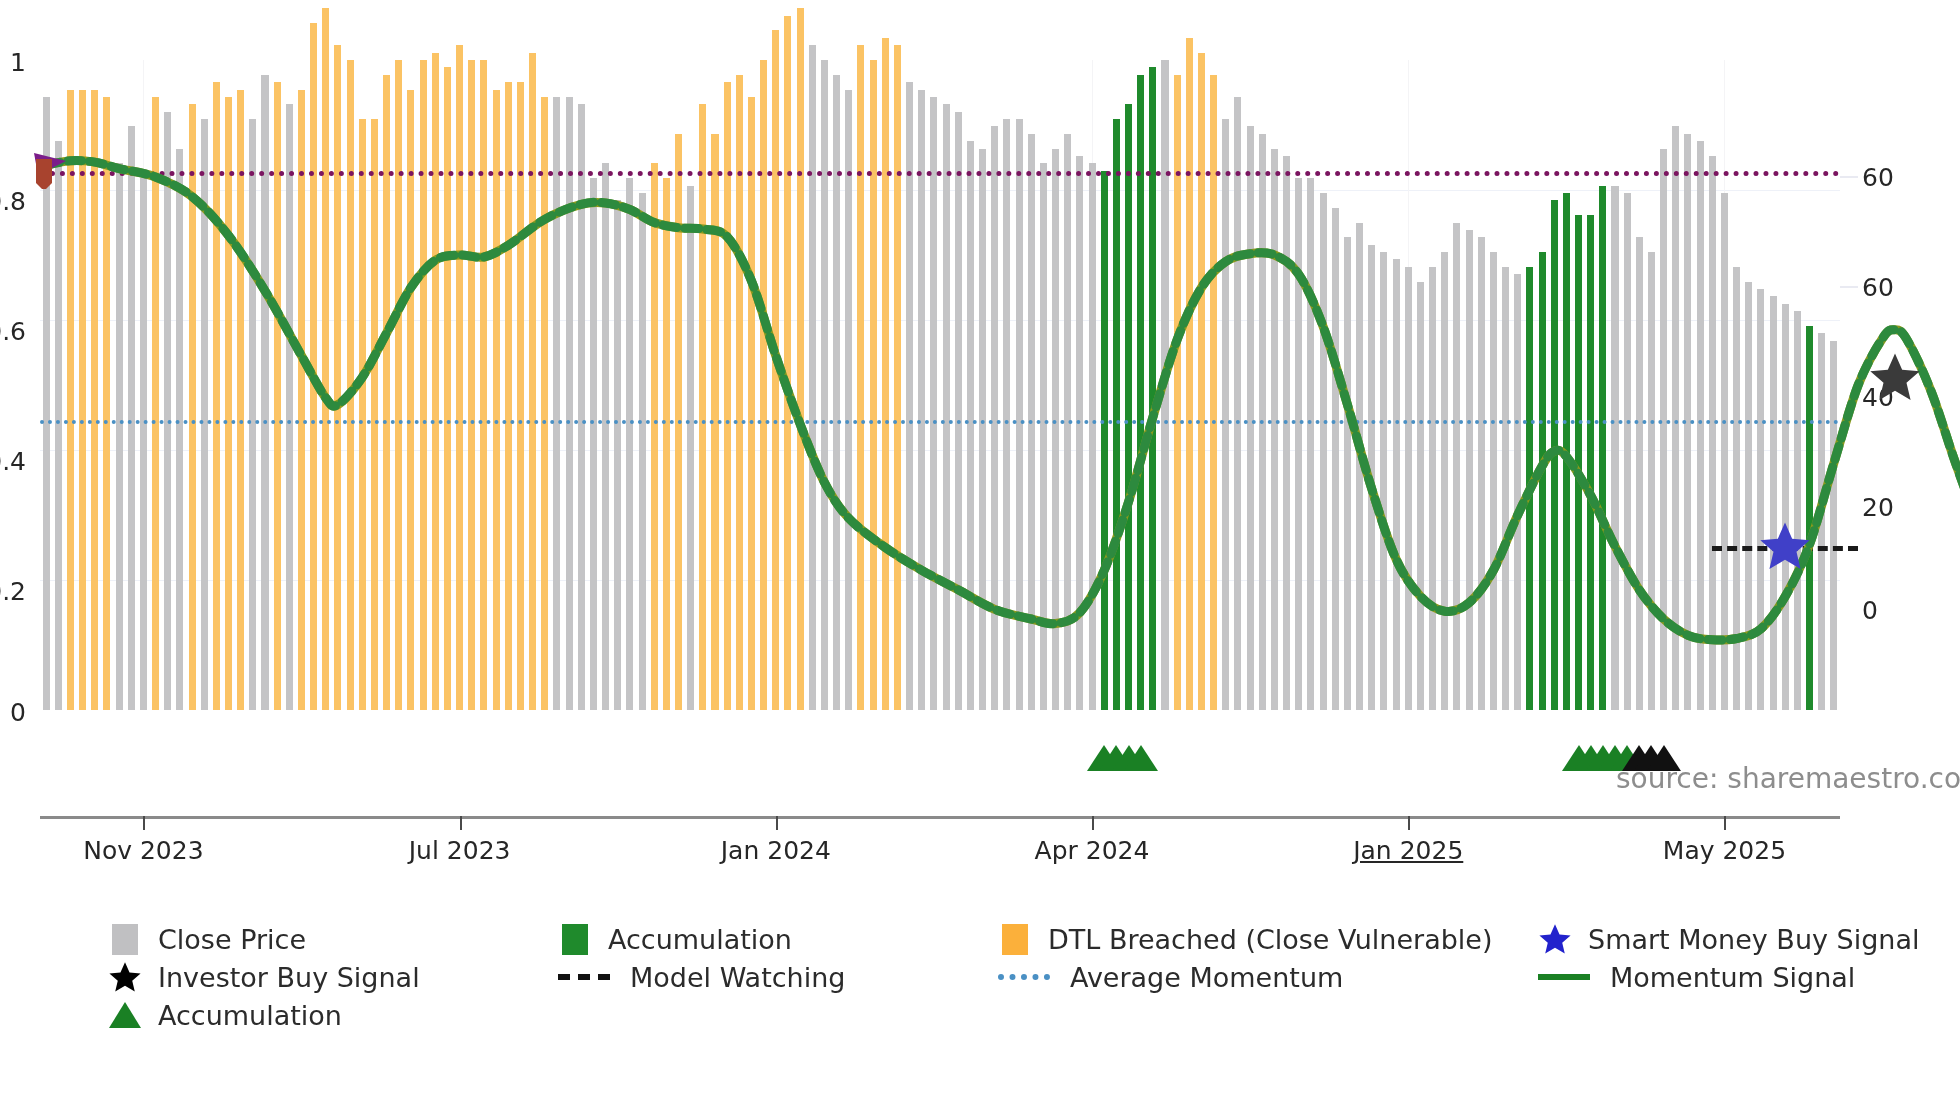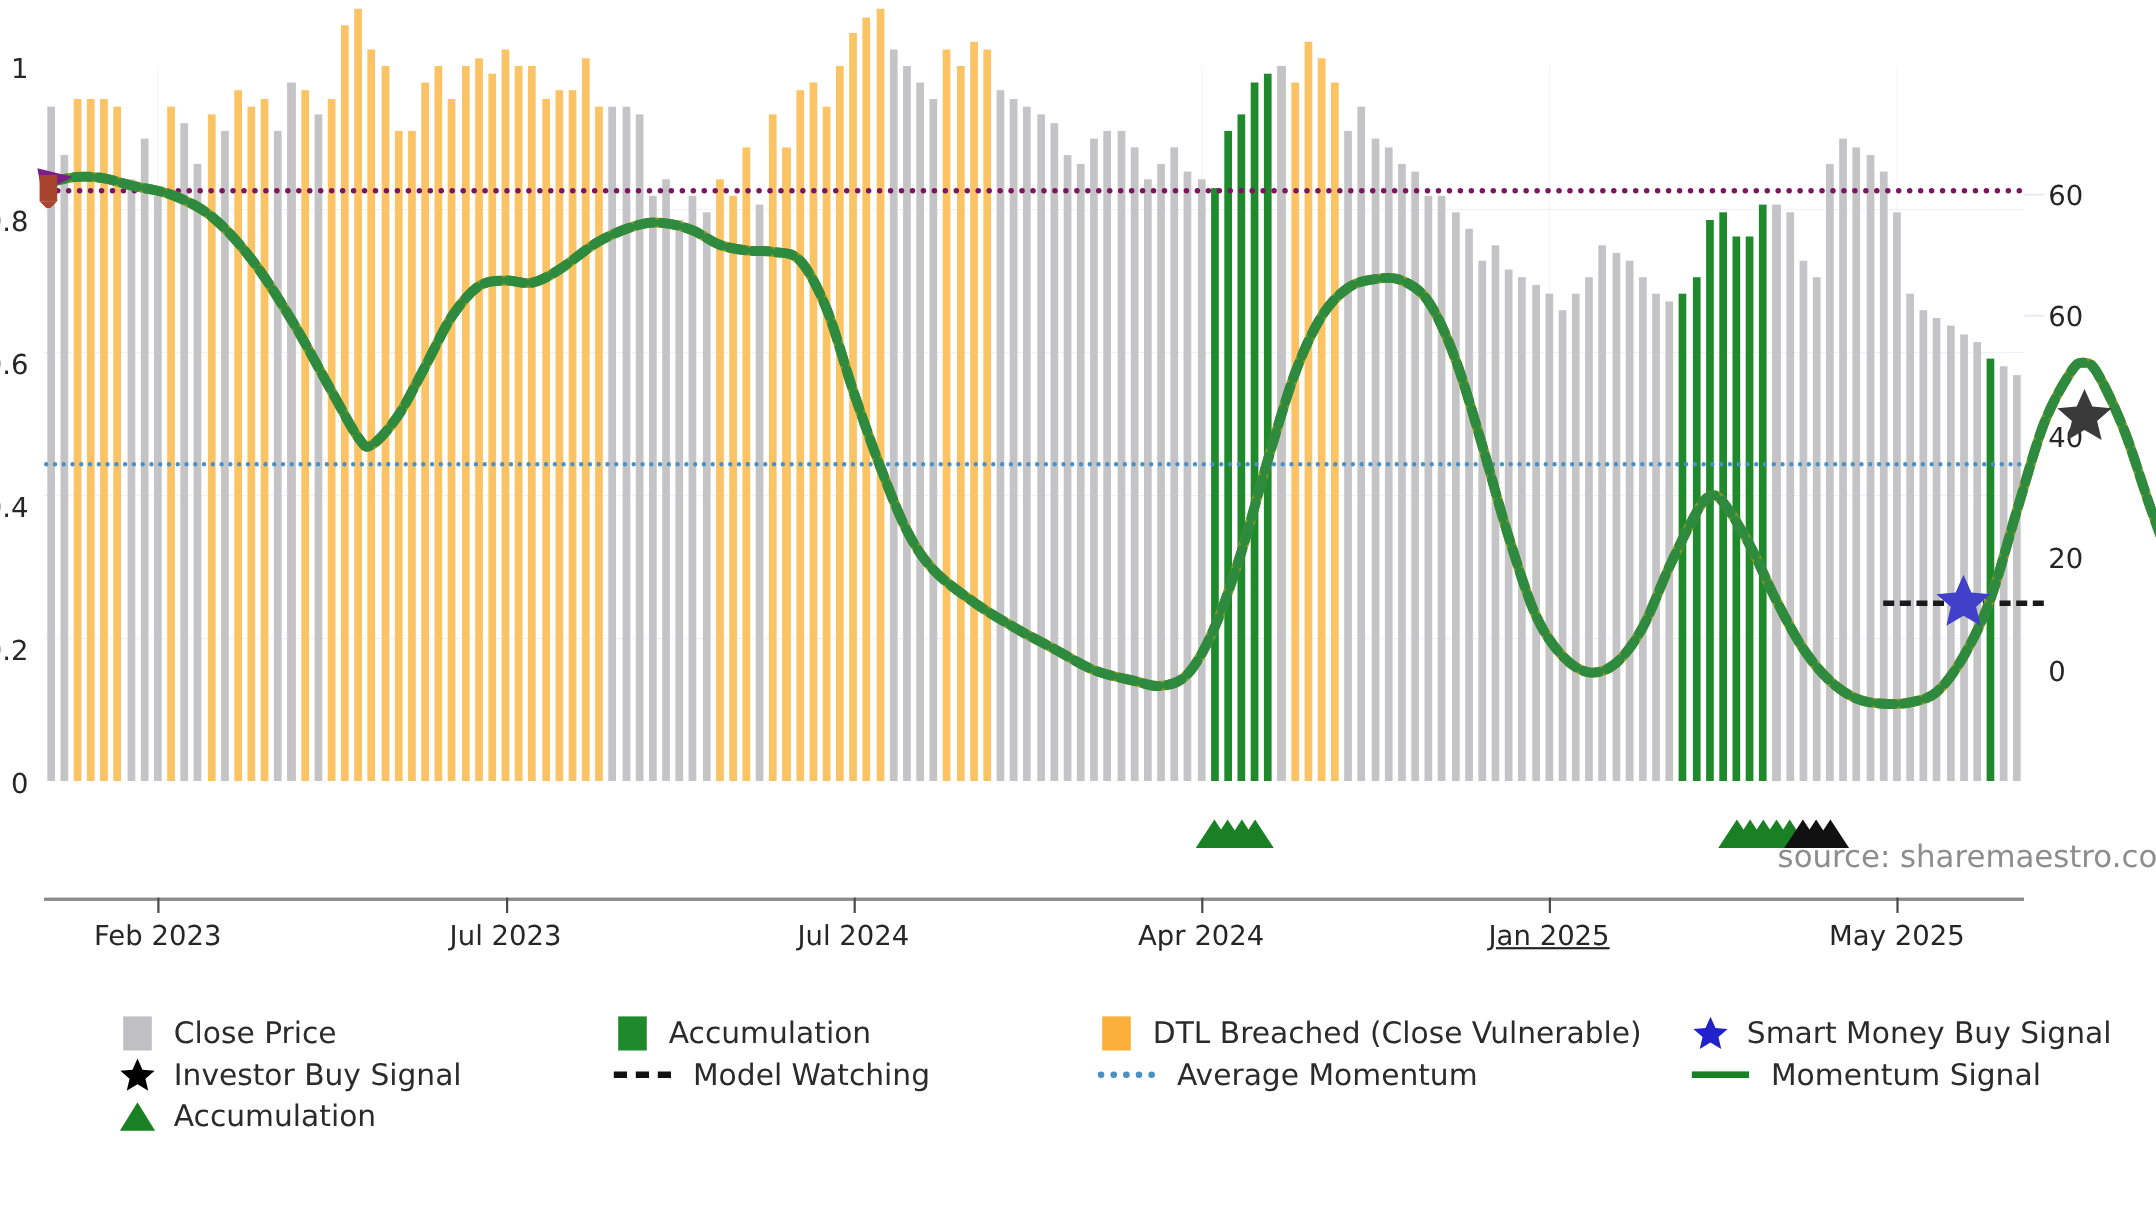--- a/index.html
+++ b/index.html
@@ -330,25 +330,25 @@
           </svg></div>
         <div style="position: absolute; left: 1719.27px; top: 459.55px;"><svg width="52" height="52" viewBox="0 0 24 24">
             <path d="M12 1.2l3.3 7.4 8.1.7-6.1 5.3 1.9 8L12 18.4 4.8 22.6l1.9-8L.6 9.3l8.1-.7z" fill="#4040c8"></path>
           </svg></div>
       </div>
   </div>
 
   <div class="xaxis-line"></div>
   <div id="xticks">
       <div class="xtick" style="left: 143.378px;"></div>
-      <div class="xlabel" style="left: 143.378px;">Feb 2023</div>
+      <div class="xlabel" style="left: 143.378px;">Nov 2023</div>
       <div class="xtick" style="left: 459.595px;"></div>
       <div class="xlabel" style="left: 459.595px;">Jul 2023</div>
       <div class="xtick" style="left: 775.811px;"></div>
-      <div class="xlabel" style="left: 775.811px;">Jul 2024</div>
+      <div class="xlabel" style="left: 775.811px;">Jan 2024</div>
       <div class="xtick" style="left: 1092.03px;"></div>
       <div class="xlabel" style="left: 1092.03px;">Apr 2024</div>
       <div class="xtick" style="left: 1408.24px;"></div>
       <div class="xlabel" style="left: 1408.24px; text-decoration: underline;">Jan 2025</div>
       <div class="xtick" style="left: 1724.46px;"></div>
       <div class="xlabel" style="left: 1724.46px;">May 2025</div>
     </div>
 
   <div id="below-markers">
       <div class="tri tri-green" style="left: 1087.19px; top: 745px;"></div>

